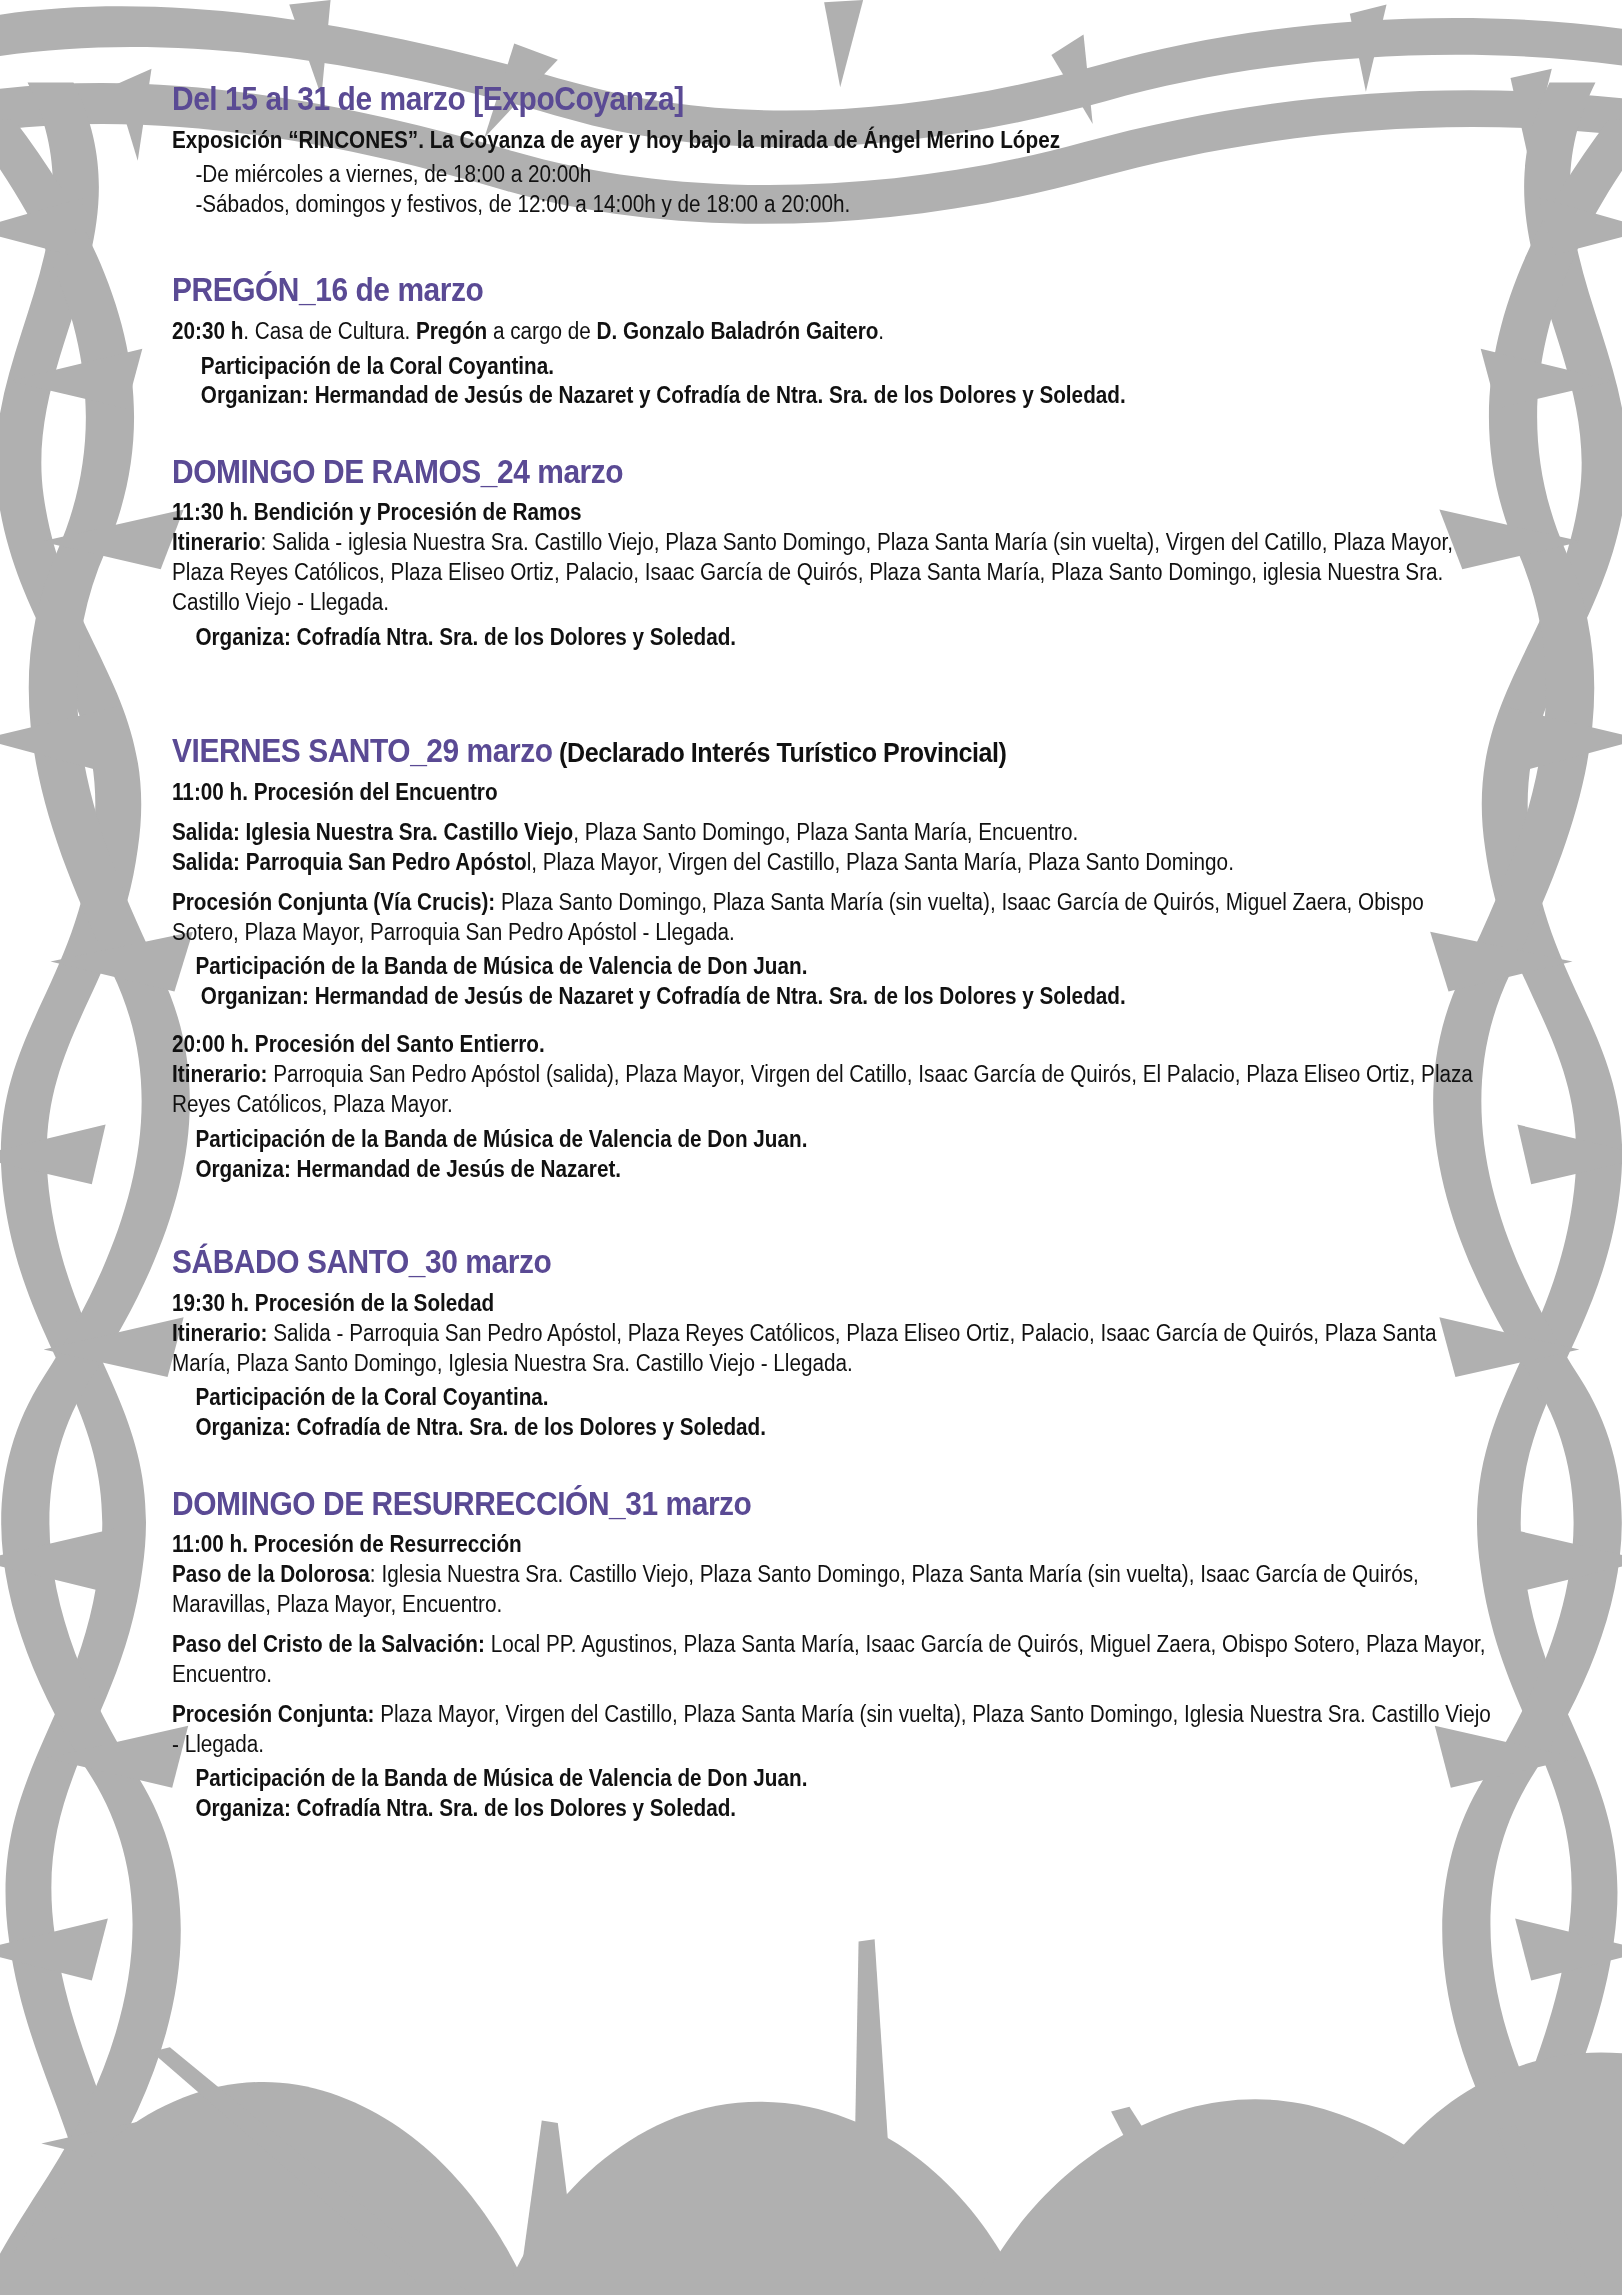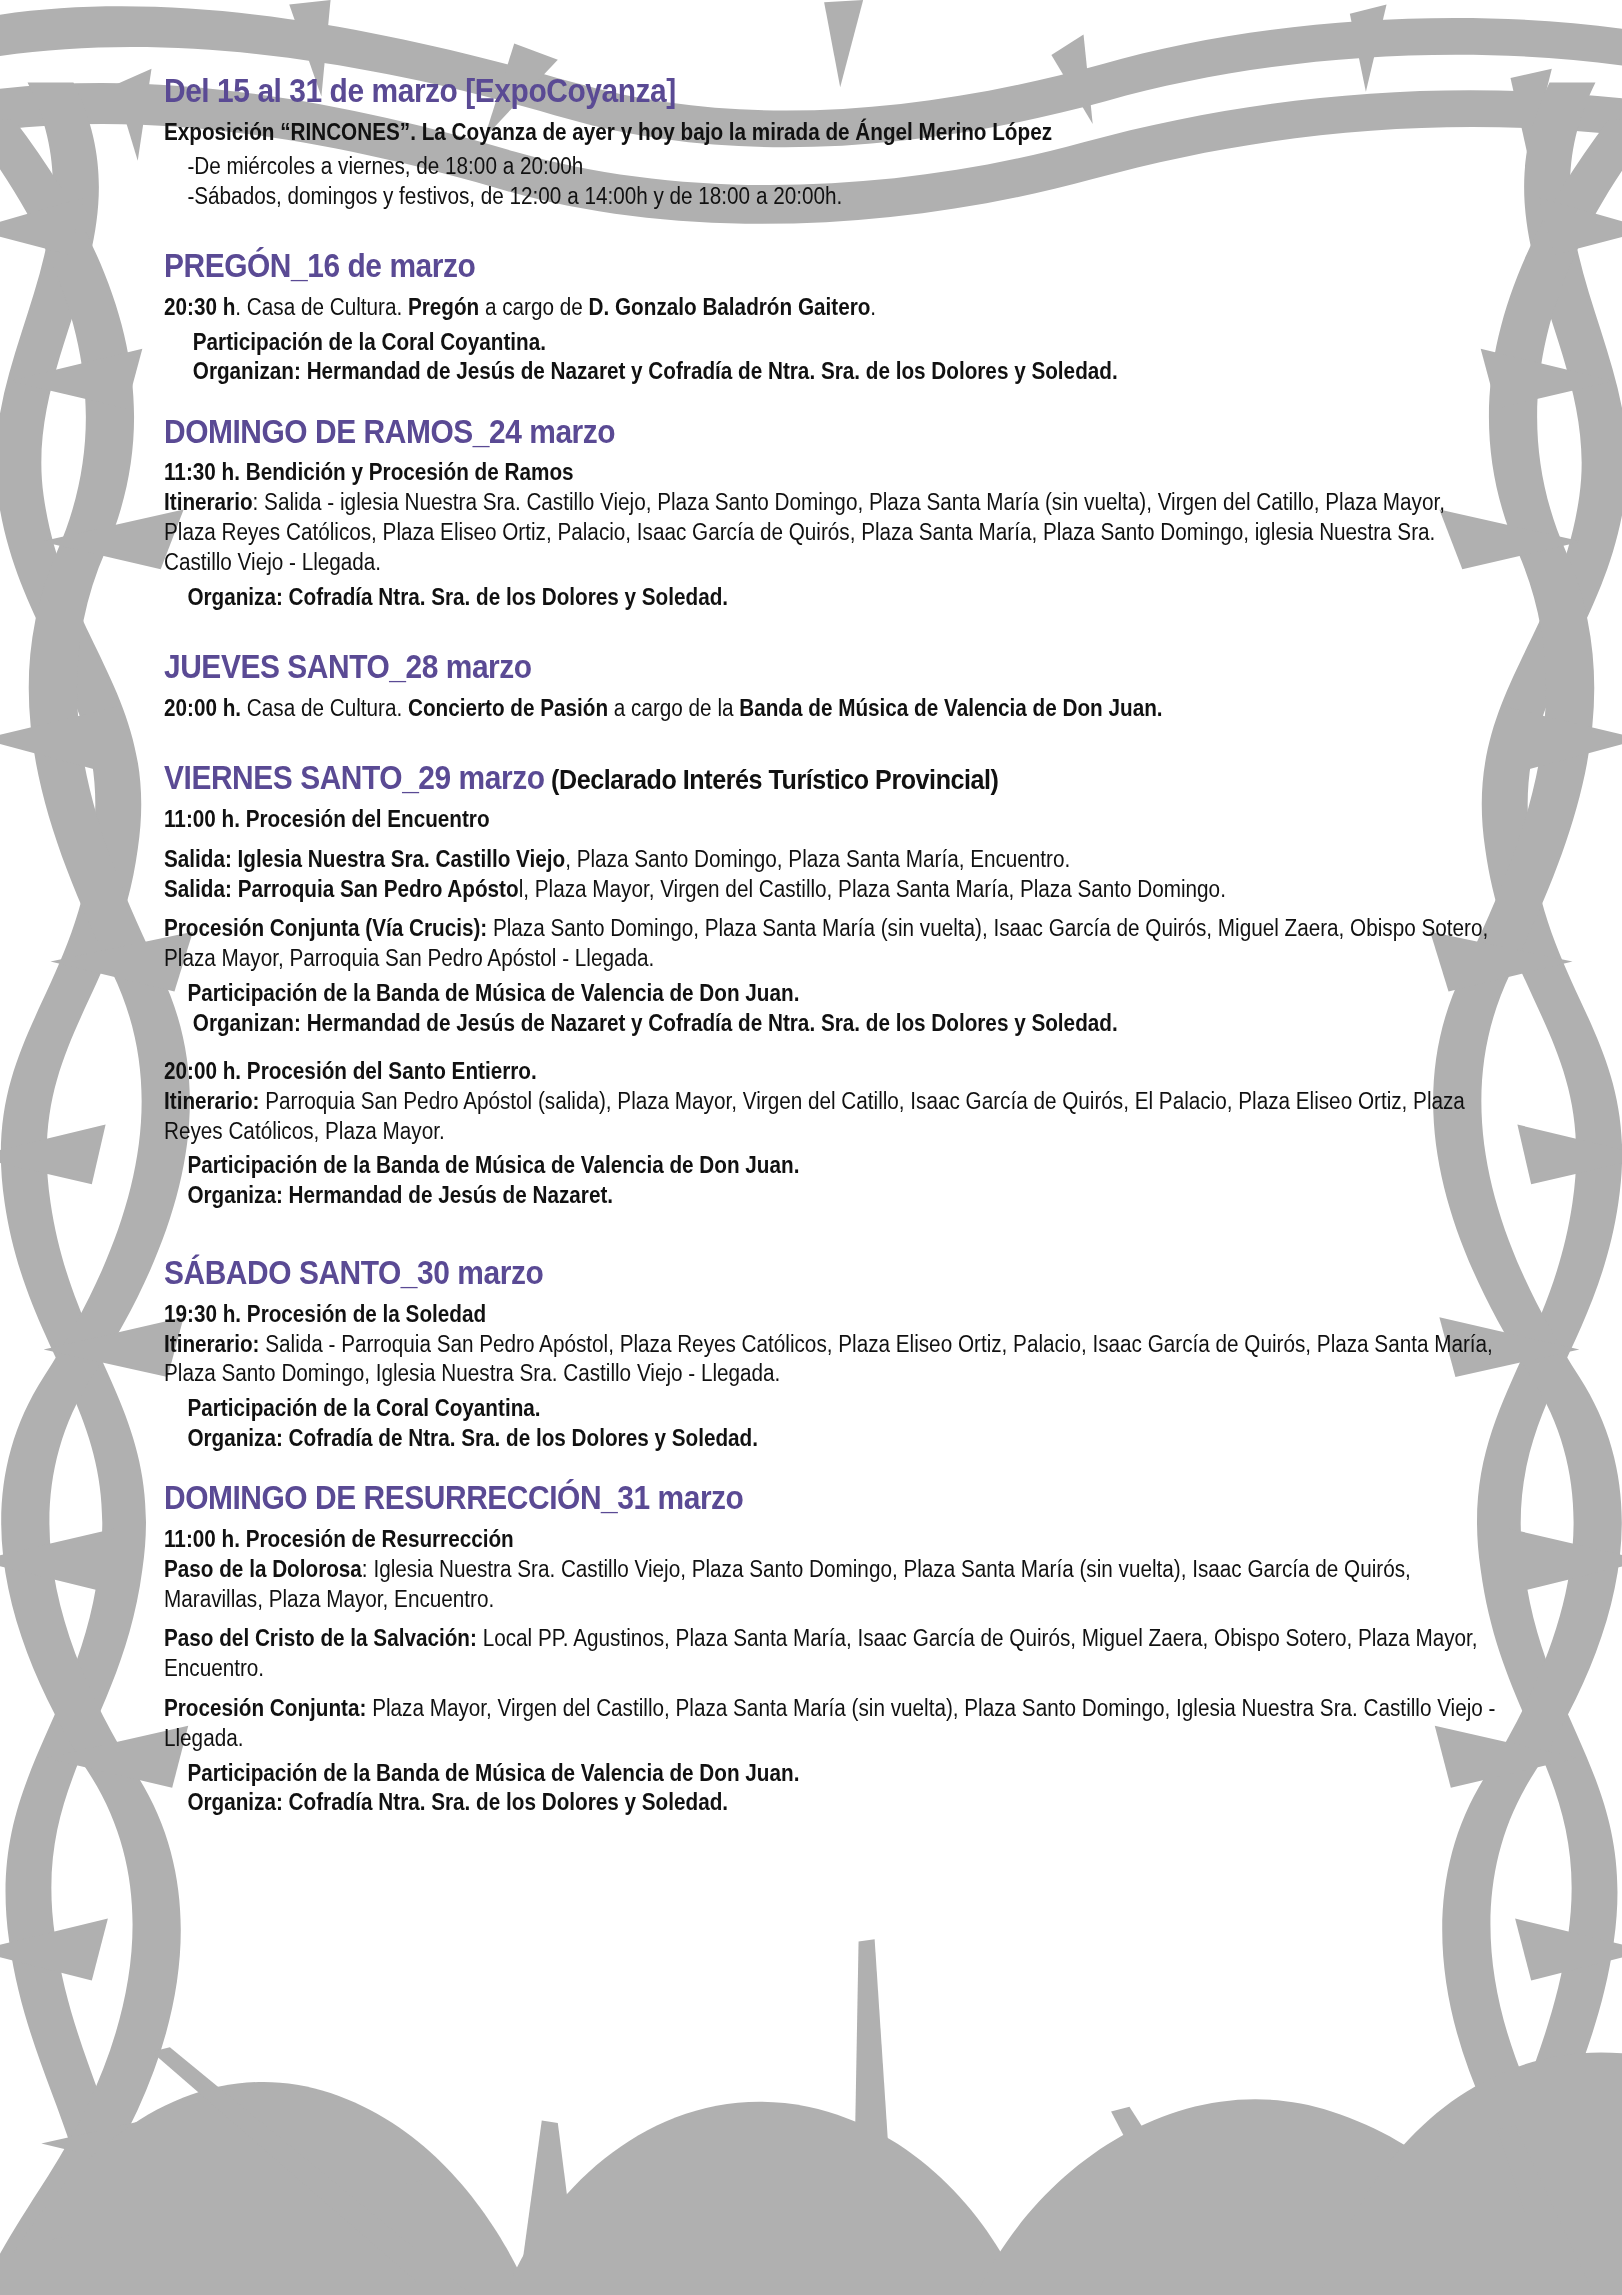--- a/index.html
+++ b/index.html
@@ -31,21 +31,21 @@
 
   
   #content {
     position: absolute;
     left: 160px;
     top: 69px;
     width: 1345px;
     z-index: 5;
   }
 
-  .section { margin: 4px; }
+  .section { margin: 12px; }
 
   .sec-head {
     color: #5a4a94;
     font-weight: bold;
     font-size: 34px;
     line-height: 1.02;
     letter-spacing: -0.5px;
     font-stretch: condensed;
     transform: scaleX(0.88);
     transform-origin: left center;
@@ -197,25 +197,20 @@
       <div class="sec-head">DOMINGO DE RAMOS_24 marzo</div>
       <div class="gap-s"></div>
       <div class="line bold-line">11:30 h. Bendición y Procesión de Ramos</div>
       <div class="line"><b>Itinerario</b><span class="reg">: Salida -  iglesia Nuestra Sra. Castillo Viejo, Plaza Santo Domingo, Plaza Santa María (sin vuelta), Virgen del Catillo, Plaza Mayor, Plaza Reyes Católicos, Plaza Eliseo Ortiz, Palacio, Isaac García de Quirós, Plaza Santa María, Plaza Santo Domingo, iglesia Nuestra Sra. Castillo Viejo - Llegada.</span></div>
       <div class="gap-xs"></div>
       <div class="line bold-line indent1">Organiza: Cofradía Ntra. Sra. de los Dolores y Soledad.</div>
     </div>
 
     <div class="gap-l"></div>
 
-    <div class="section">
-      <div class="sec-head">JUEVES SANTO_28 marzo</div>
-      <div class="gap-s"></div>
-      <div class="line"><b>20:00 h.</b><span class="reg"> Casa de Cultura. </span><b>Concierto de Pasión</b><span class="reg"> a cargo de la </span><b>Banda de Música de Valencia de Don Juan.</b></div>
-    </div>
 
     <div class="gap-l"></div>
 
     <div class="section">
       <div class="sec-head"><span>VIERNES SANTO_29 marzo</span><span class="blk"> (Declarado Interés Turístico Provincial)</span></div>
       <div class="gap-s"></div>
       <div class="line"><b>11:00 h</b><b>. Procesión del Encuentro</b></div>
       <div class="gap-s"></div>
       <div class="line"><b>Salida: Iglesia Nuestra Sra. Castillo Viejo</b><span class="reg">, Plaza Santo Domingo, Plaza Santa María, Encuentro.</span></div>
       <div class="line"><b>S</b><b>alida: Parroquia San Pedro Apósto</b><span class="reg">l, Plaza Mayor, Virgen del Castillo, Plaza Santa María, Plaza Santo Domingo.</span></div>

